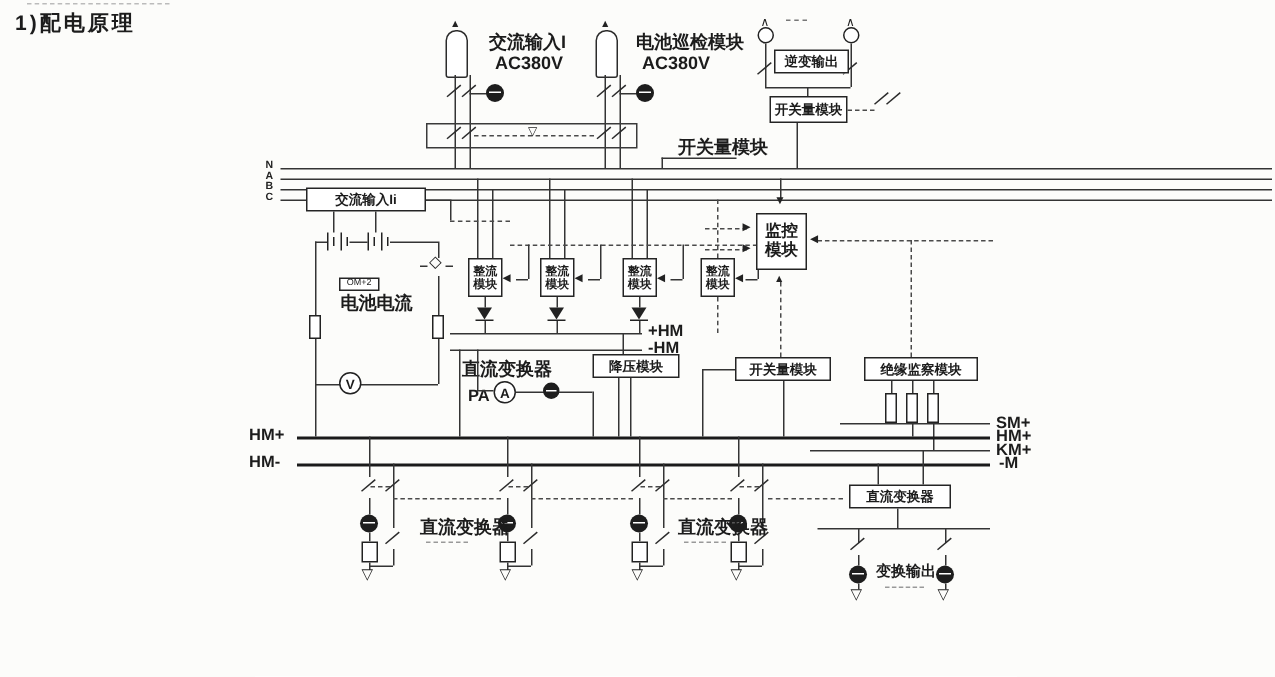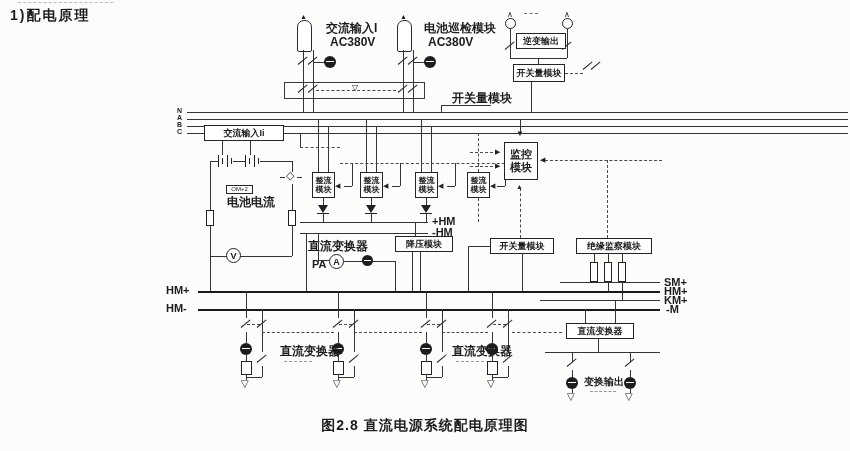--- a/index.html
+++ b/index.html
@@ -308,15 +308,14 @@
   <span class="glyph" style="left:567px;top:392px;font-size:10px;">▽</span>
   <div class="vl" style="left:630px;top:352px;height:10px;"></div>
   <div class="sl" style="left:625px;top:366px;"></div>
   <div class="vl" style="left:630px;top:370px;height:7px;"></div>
   <div class="mc" style="left:624px;top:377px;width:12px;height:12px;"></div>
   <div class="vl" style="left:630px;top:389px;height:4px;"></div>
   <span class="glyph" style="left:625px;top:392px;font-size:10px;">▽</span>
   <div class="lbl" style="left:584px;top:376px;font-size:10px;">变换输出</div>
   <div class="dh" style="left:590px;top:391px;width:26px;border-color:#999;"></div>
 
-  <div class="lbl" style="left:50%;top:418px;transform:translateX(-50%);font-size:14px;letter-spacing:1px;">图2.8 直流电源系统配电原理图</div>
 
 </div>
 
 </body></html>

